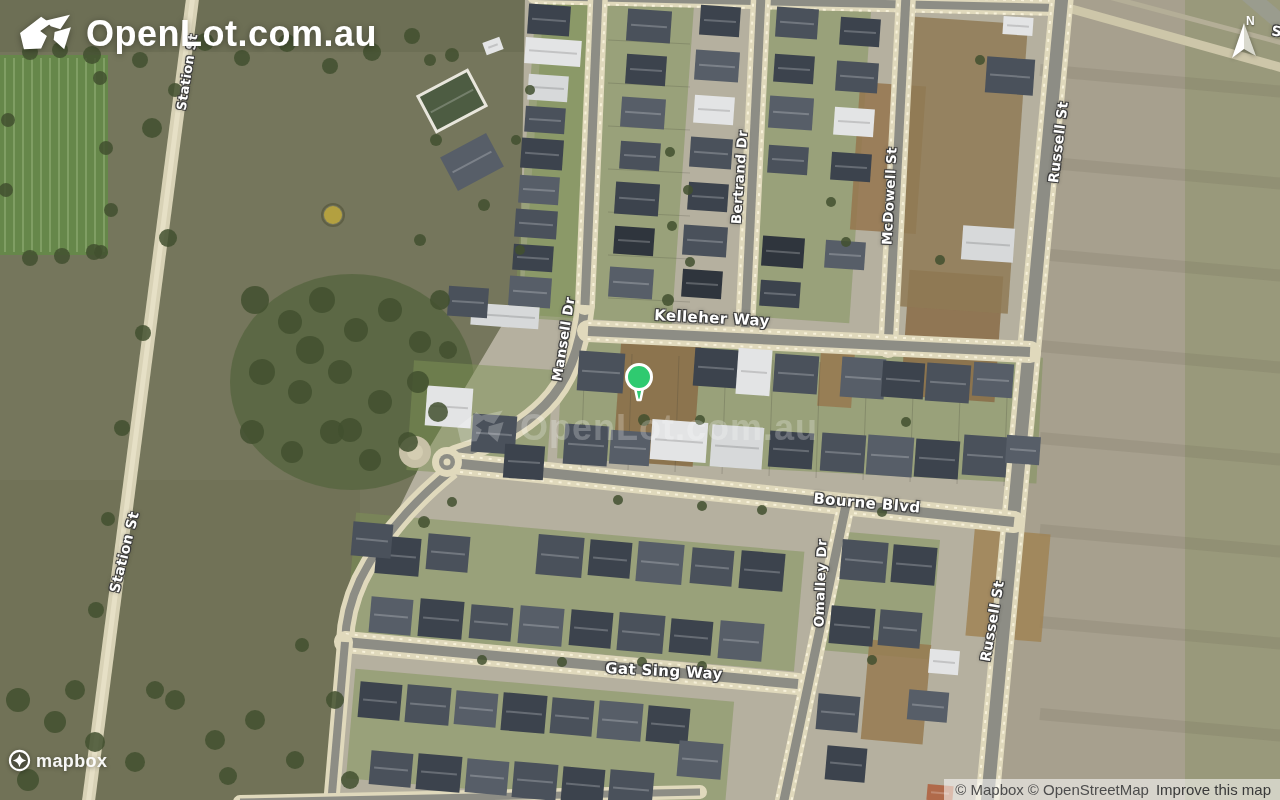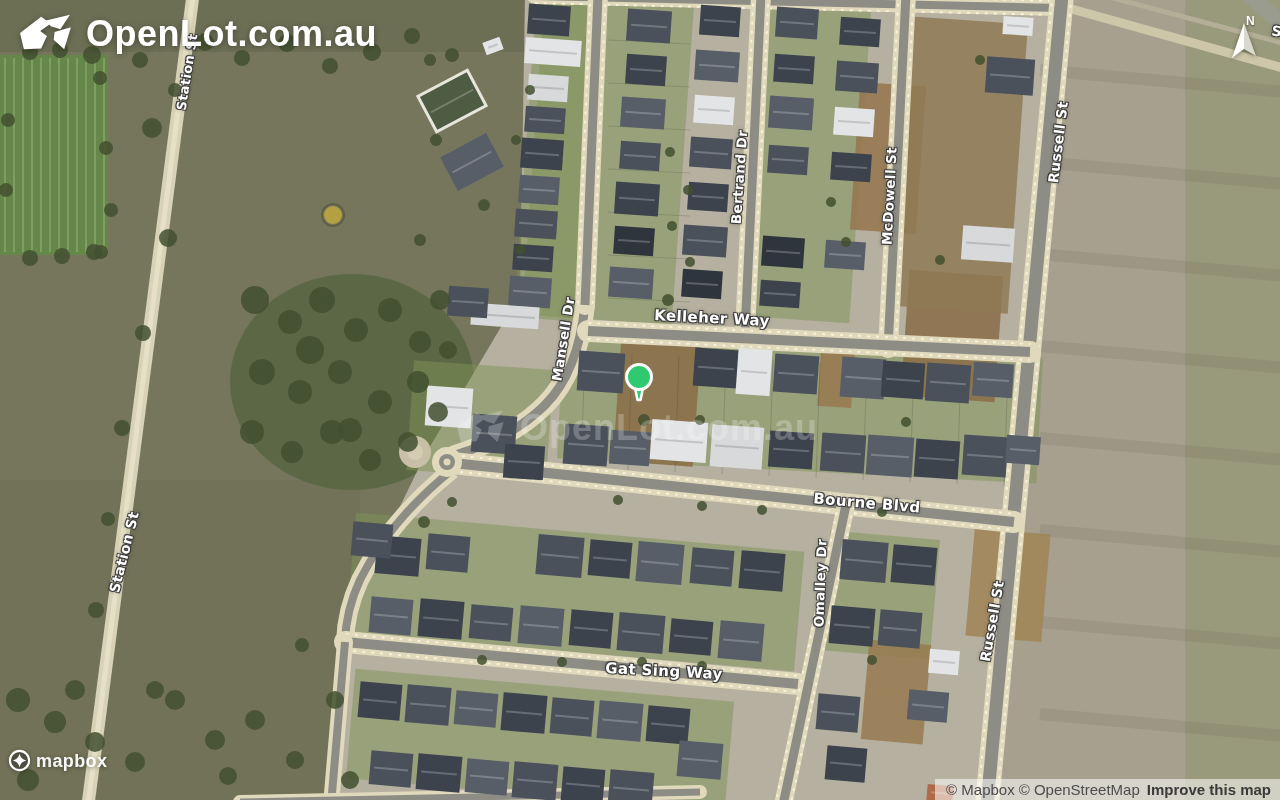--- a/index.html
+++ b/index.html
@@ -27,21 +27,21 @@
              padding-left:21px;box-sizing:border-box;}
   .title-bar span{color:#fff;font-size:24px;font-weight:bold;letter-spacing:.2px;white-space:nowrap;}
   .mapbox-logo{position:absolute;left:8px;top:749px;display:flex;align-items:flex-end;gap:5px;
                color:#fff;cursor:pointer;text-decoration:none;
                filter:drop-shadow(0 1px 2px rgba(0,0,0,.4));}
   .mapbox-logo span{font-size:18px;font-weight:bold;letter-spacing:.4px;opacity:.95;}
   .attribution{position:absolute;right:0;bottom:0;height:21px;display:flex;align-items:center;
                gap:4px;background:rgba(255,255,255,.55);padding:0 9px 0 11px;
                font-size:15px;color:#4d4d4d;}
   .attribution .attr-link{cursor:pointer;}
-  .attribution .improve{font-weight:bold;color:#3a3a3a;margin-left:3px;cursor:pointer;}
+  .attribution .improve{font-weight:normal;color:#3a3a3a;margin-left:3px;cursor:pointer;}
 </style>
 </head>
 <body>
 
 <div class="stage">
 
   <svg class="map-art" id="m" width="1280" height="800" viewBox="0 0 1280 800">
       <rect x="0" y="0" width="1280" height="800" fill="#75765c"></rect>
       <rect x="0" y="0" width="540" height="52" fill="#6d6f55"></rect>
       <rect x="0" y="480" width="360" height="320" fill="#717257"></rect>

